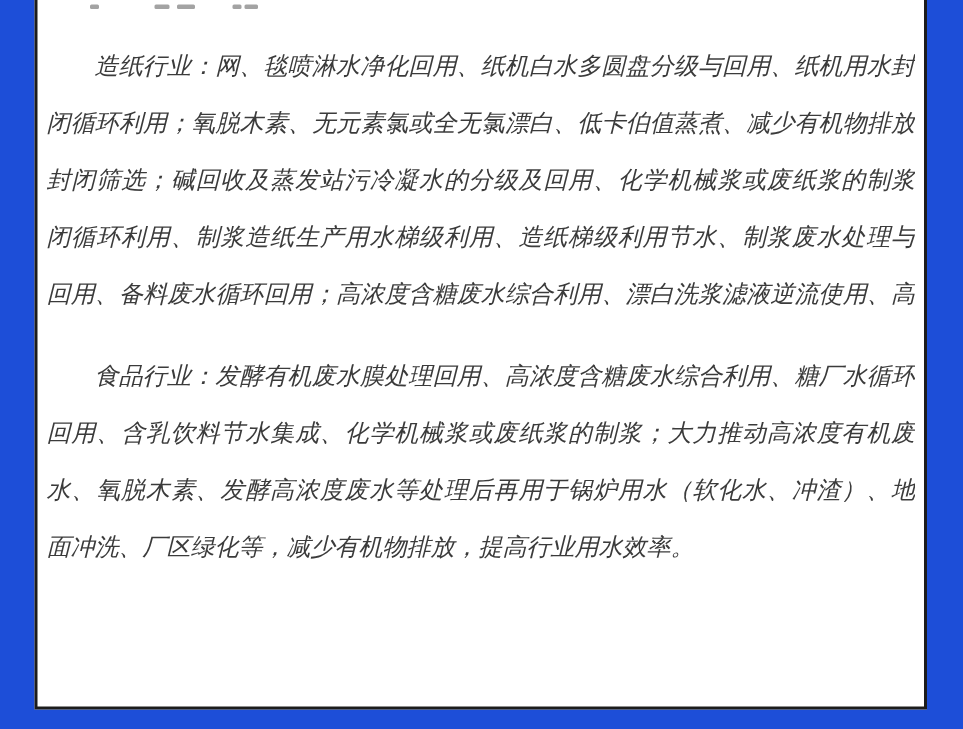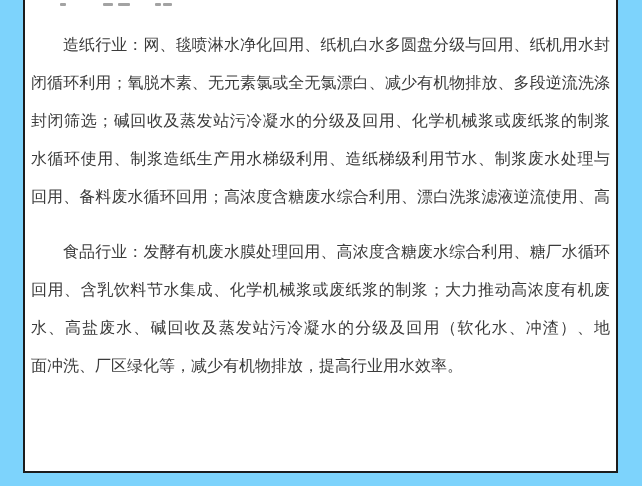--- a/index.html
+++ b/index.html
@@ -5,23 +5,24 @@
   html, body {
     margin: 0;
     padding: 0;
     background: #ffffff;
     overflow: hidden;
   }
   .page {
     position: relative;
     width: 642px;
     height: 486px;
-    background: #7dd3fc;
+    background: #1d4ed8;
     overflow: hidden;
     font-family: "Liberation Serif", "DejaVu Serif", serif;
+    font-style: italic;
   }
   
   .doc-box {
     position: absolute;
     left: 23px;
     top: -21px;
     width: 595px;
     height: 494px;
     box-sizing: border-box;
     border: 2px solid #1c1c1c;
@@ -70,27 +71,27 @@
   <div class="doc-box">
 
     <span class="frag f1"></span>
     <span class="frag f2"></span>
     <span class="frag f3"></span>
     <span class="frag f4"></span>
     <span class="frag f5"></span>
 
     <div class="para para-first">
       <div class="line indent">造纸行业：网、毯喷淋水净化回用、纸机白水多圆盘分级与回用、纸机用水封</div>
-      <div class="line">闭循环利用；氧脱木素、无元素氯或全无氯漂白、减少有机物排放、多段逆流洗涤</div>
+      <div class="line">闭循环利用；氧脱木素、无元素氯或全无氯漂白、低卡伯值蒸煮、减少有机物排放</div>
       <div class="line">封闭筛选；碱回收及蒸发站污冷凝水的分级及回用、化学机械浆或废纸浆的制浆</div>
-      <div class="line">水循环使用、制浆造纸生产用水梯级利用、造纸梯级利用节水、制浆废水处理与</div>
+      <div class="line">闭循环利用、制浆造纸生产用水梯级利用、造纸梯级利用节水、制浆废水处理与</div>
       <div class="line">回用、备料废水循环回用；高浓度含糖废水综合利用、漂白洗浆滤液逆流使用、高</div>
     </div>
 
     <div class="para">
       <div class="line indent">食品行业：发酵有机废水膜处理回用、高浓度含糖废水综合利用、糖厂水循环</div>
       <div class="line">回用、含乳饮料节水集成、化学机械浆或废纸浆的制浆；大力推动高浓度有机废</div>
-      <div class="line">水、高盐废水、碱回收及蒸发站污冷凝水的分级及回用（软化水、冲渣）、地</div>
+      <div class="line">水、氧脱木素、发酵高浓度废水等处理后再用于锅炉用水（软化水、冲渣）、地</div>
       <div class="line last">面冲洗、厂区绿化等，减少有机物排放，提高行业用水效率。</div>
     </div>
 
   </div>
 </div>
 
 </body></html>

